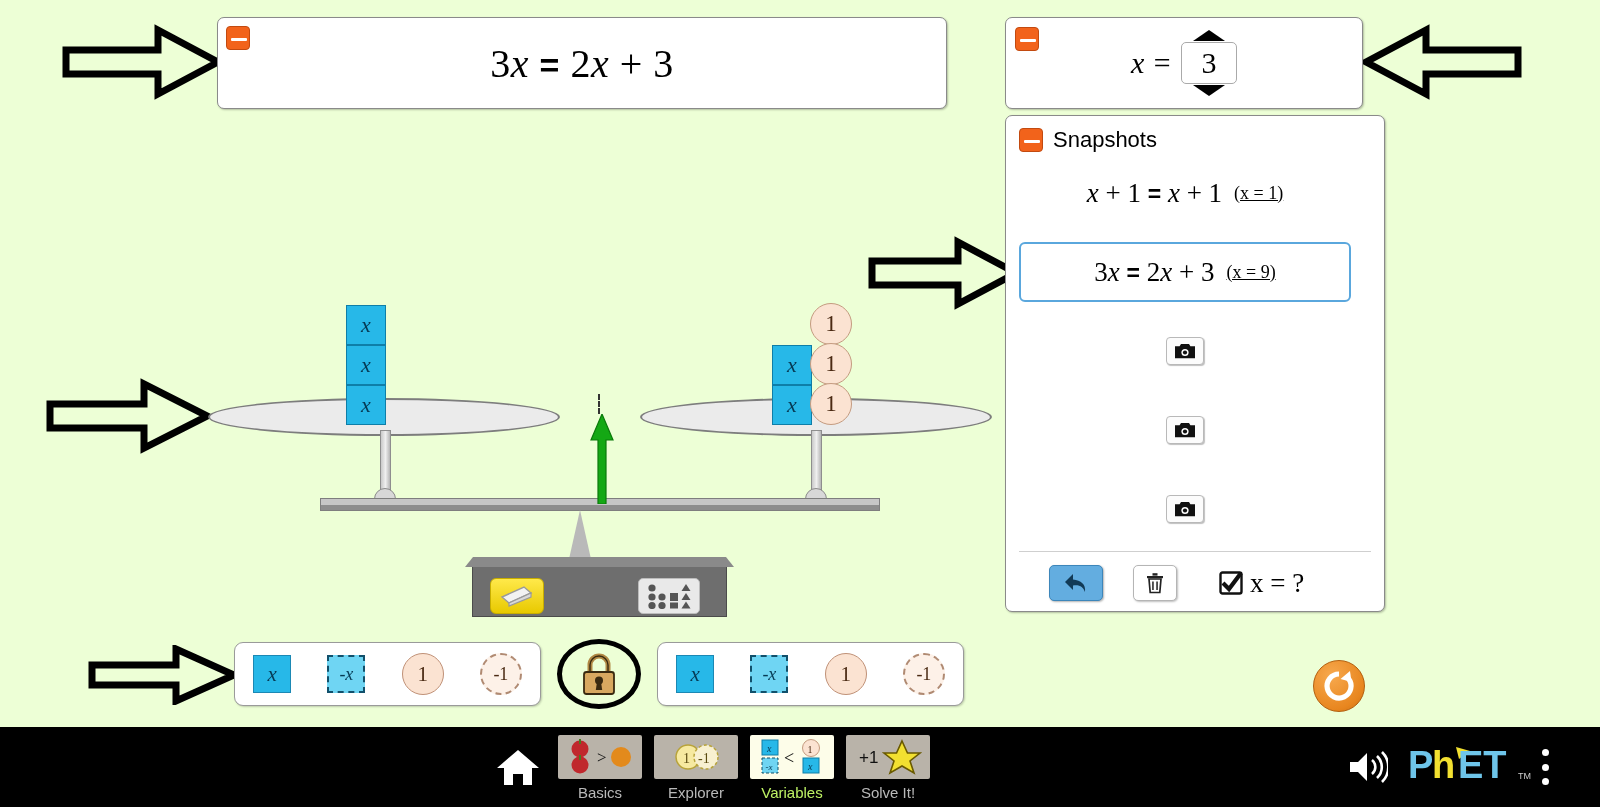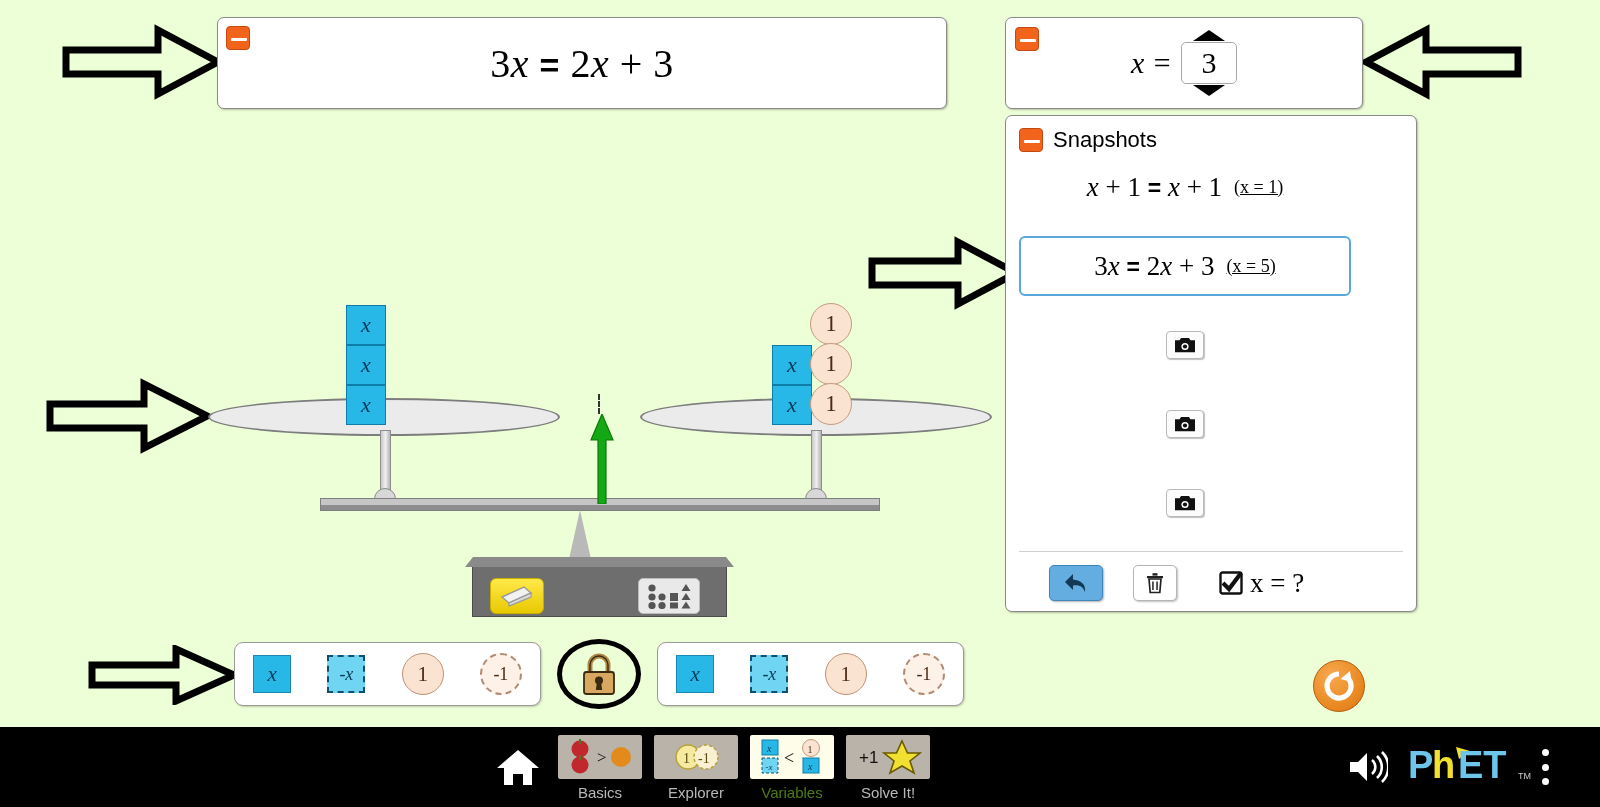--- a/index.html
+++ b/index.html
@@ -63,24 +63,24 @@
   .spin-up   { border-left: 16px solid transparent; border-right: 16px solid transparent; border-bottom: 11px solid #000; margin-bottom: 1px; }
   .spin-down { border-left: 16px solid transparent; border-right: 16px solid transparent; border-top: 11px solid #000; margin-top: 1px; }
   .spin-box {
     min-width: 56px; height: 42px;
     border: 1px solid #aaa; border-radius: 5px; background: #fff;
     display: flex; align-items: center; justify-content: center;
     font-family: "Liberation Serif", serif; font-size: 30px;
   }
 
   
-  #snapshots-panel { left: 1005px; top: 115px; width: 412px; height: 497px; text-align: right; }
+  #snapshots-panel { left: 1005px; top: 115px; width: 380px; height: 497px; text-align: right; }
   #snapshots-panel .collapse-btn { left: 13px; top: 12px; }
   #snapshots-title { position: absolute; left: 47px; top: 11px; font-size: 22px; color: #000; }
-  #snapshot-list { position: absolute; left: 13px; top: 41px; width: 332px; }
+  #snapshot-list { position: absolute; left: 13px; top: 47px; width: 332px; }
   .snapshot-row {
     height: 60px; margin-bottom: 19px;
     display: flex; align-items: center; justify-content: center;
     border: 2px solid transparent; border-radius: 6px;
     cursor: pointer;
   }
   .snapshot-row.selected { border-color: #5aa7dd; background: #fff; }
   .snap-eq { font-size: 27px; }
   .snap-eq .eq { font-family: "Liberation Sans", sans-serif; font-weight: bold; font-size: 23px; }
   .snap-xval { font-size: 18px; margin-left: 12px; text-decoration: underline; }
@@ -256,21 +256,21 @@
   #home-btn { position: absolute; left: 496px; top: 18px; width: 44px; height: 44px; cursor: pointer; }
   #tabs { position: absolute; left: 556px; top: 8px; height: 72px; display: flex; gap: 8px; }
   .tab { width: 88px; display: flex; flex-direction: column; align-items: center; cursor: pointer; }
   .tab-icon {
     width: 84px; height: 44px; border-radius: 2px;
     display: flex; align-items: center; justify-content: center;
     background: #b9b3a9; position: relative; overflow: hidden;
   }
   .tab.active .tab-icon { background: #fdfde9; }
   .tab-label { color: #b9b9b9; font-size: 15px; margin-top: 5px; }
-  .tab.active .tab-label { color: #4d7c0f; }
+  .tab.active .tab-label { color: #bef264; }
   #sound-btn { position: absolute; left: 1348px; top: 22px; width: 40px; height: 36px; cursor: pointer; }
   #phet-logo { position: absolute; left: 1408px; top: 18px; height: 42px; cursor: pointer; }
   #kebab-btn { position: absolute; left: 1540px; top: 22px; width: 10px; height: 36px; cursor: pointer; display:flex; flex-direction:column; justify-content:space-between; align-items:center; }
   .kebab-dot { width: 7px; height: 7px; border-radius: 50%; background: #fff; }
 </style>
 </head>
 <body>
 
 <div id="stage">
 
@@ -337,21 +337,21 @@
       </div>
 
       <div class="snapshot-row selected">
         <span class="math snap-eq">
           <span>3</span><span class="mvar">x</span>
           <span class="eq">=</span>
           <span>2</span><span class="mvar">x</span>
           <span>+</span>
           <span>3</span>
         </span>
-        <span class="math snap-xval">(x = 5)</span>
+        <span class="math snap-xval">(x = 9)</span>
       </div>
 
       <div class="snapshot-row empty">
         <div class="camera-btn">
           <svg width="22" height="17" viewBox="0 0 22 17">
             <path d="M7 1h8l1.4 2.2H21v12H1v-12h4.6z" fill="#111"></path>
             <circle cx="11" cy="9.5" r="3.6" fill="#fff"></circle>
             <circle cx="11" cy="9.5" r="2.1" fill="#111"></circle>
           </svg>
         </div>

